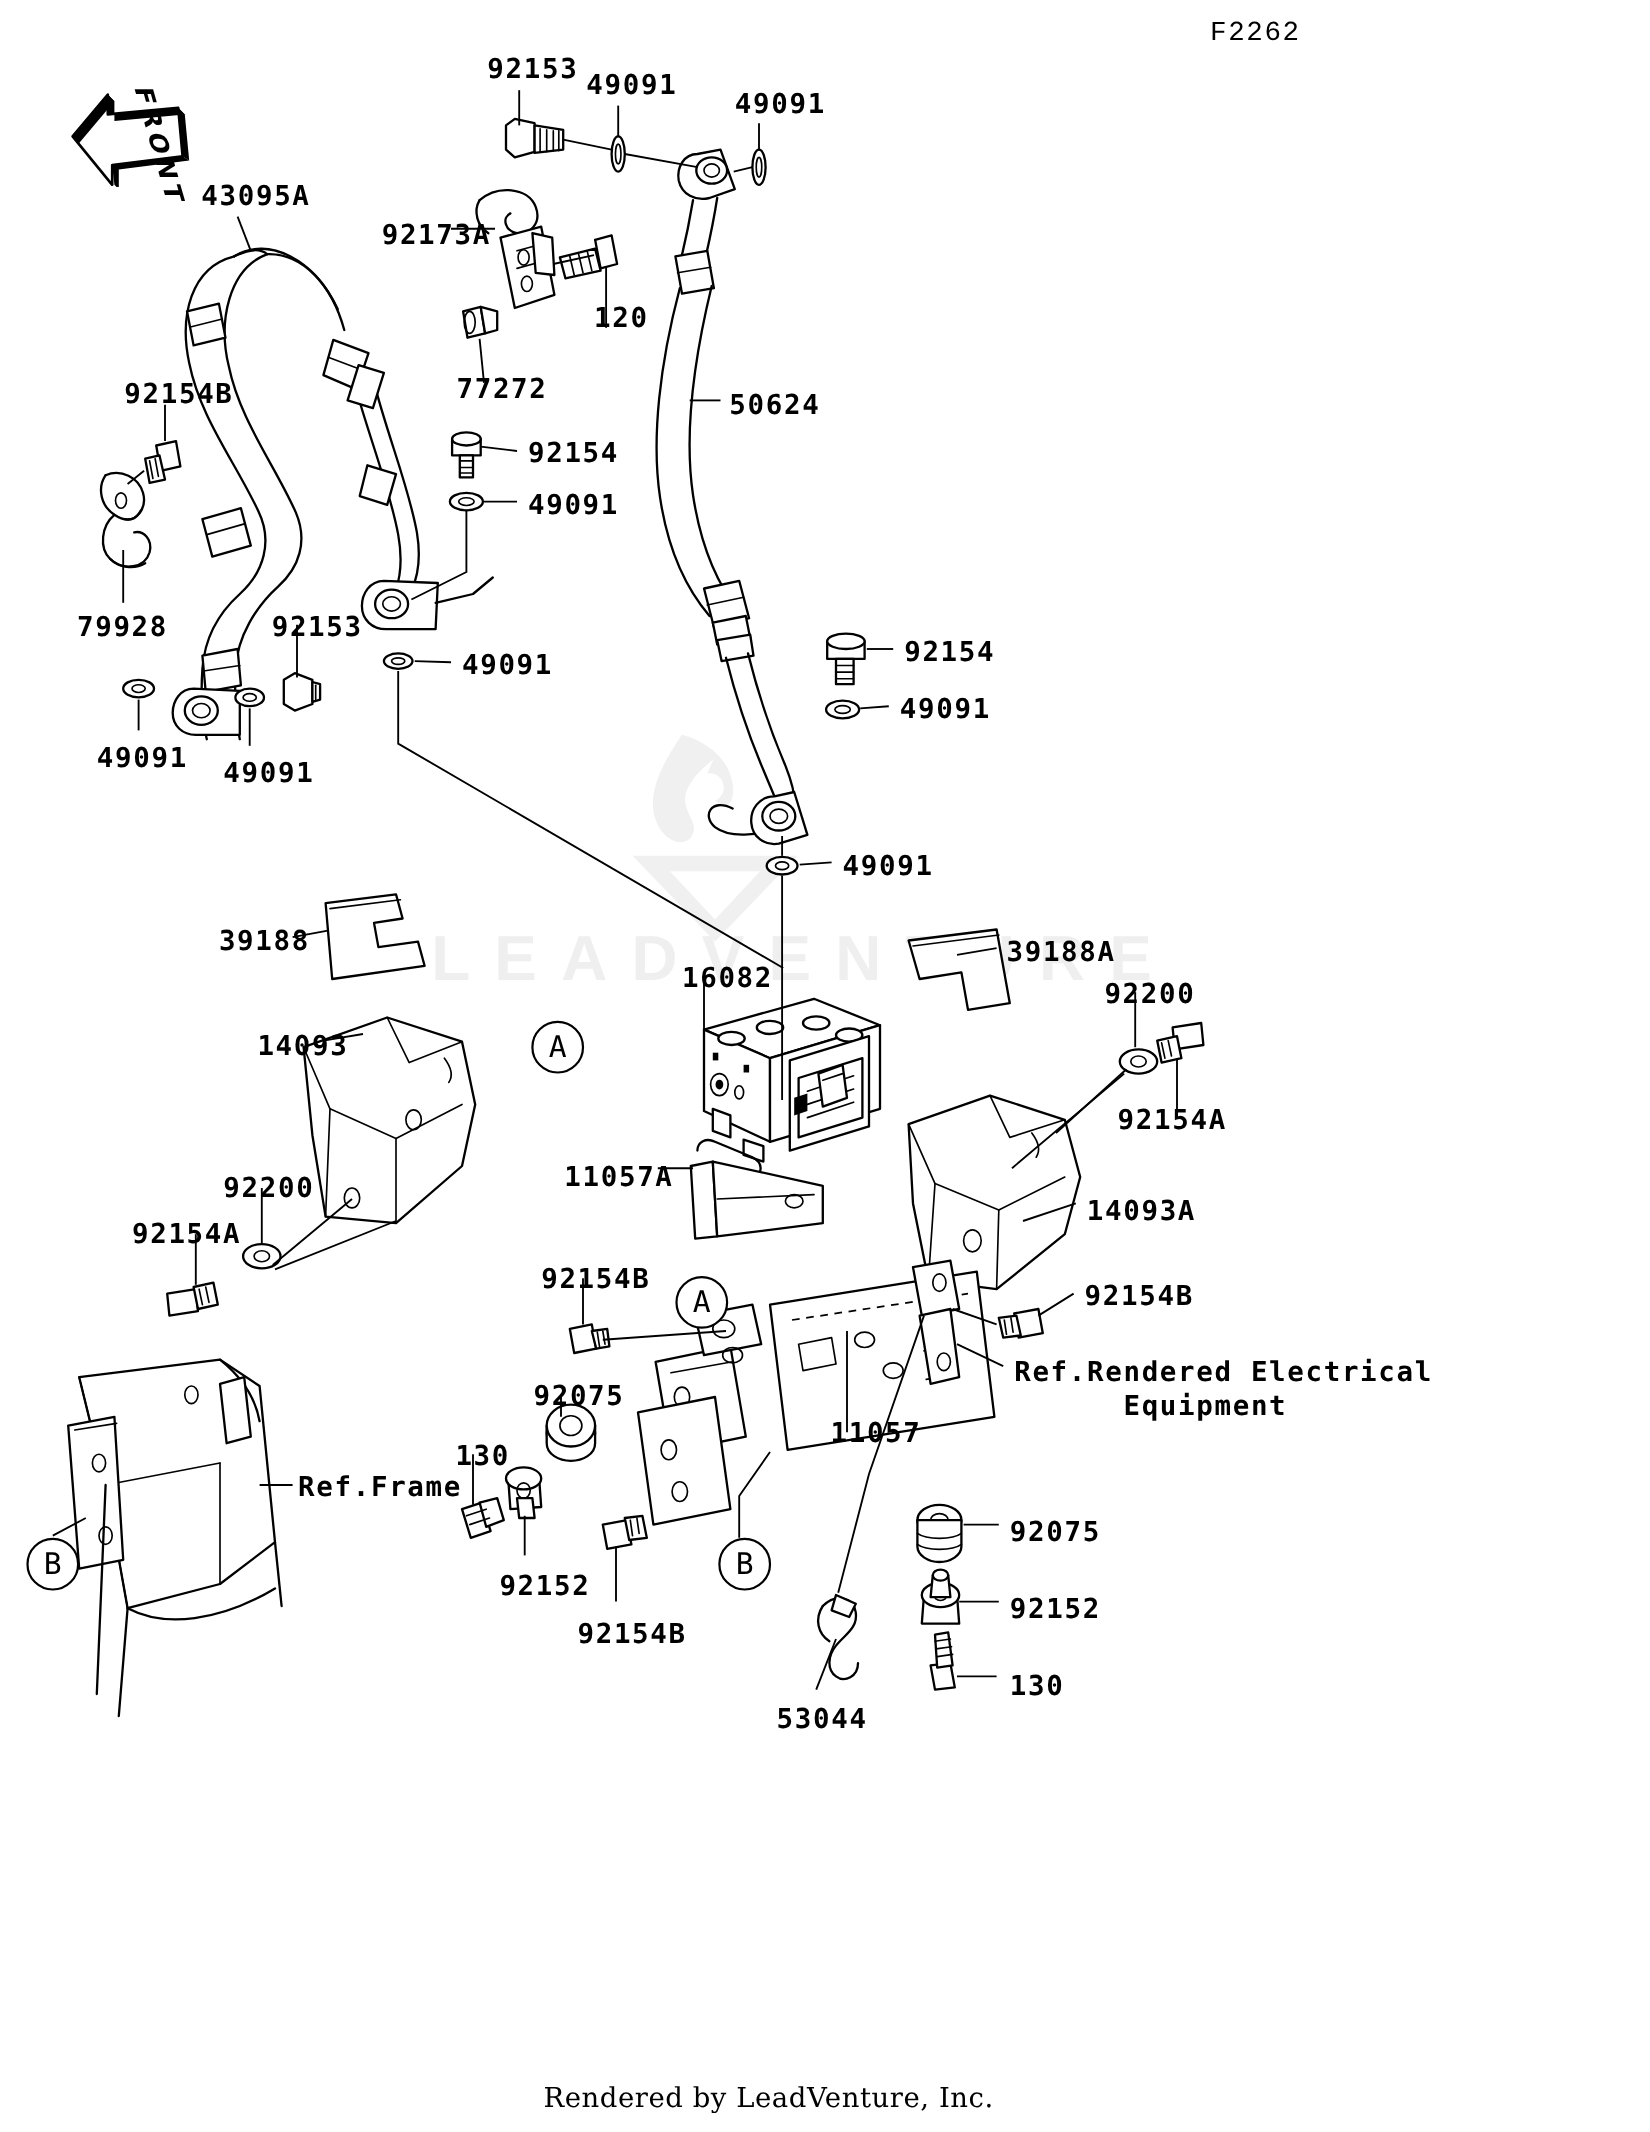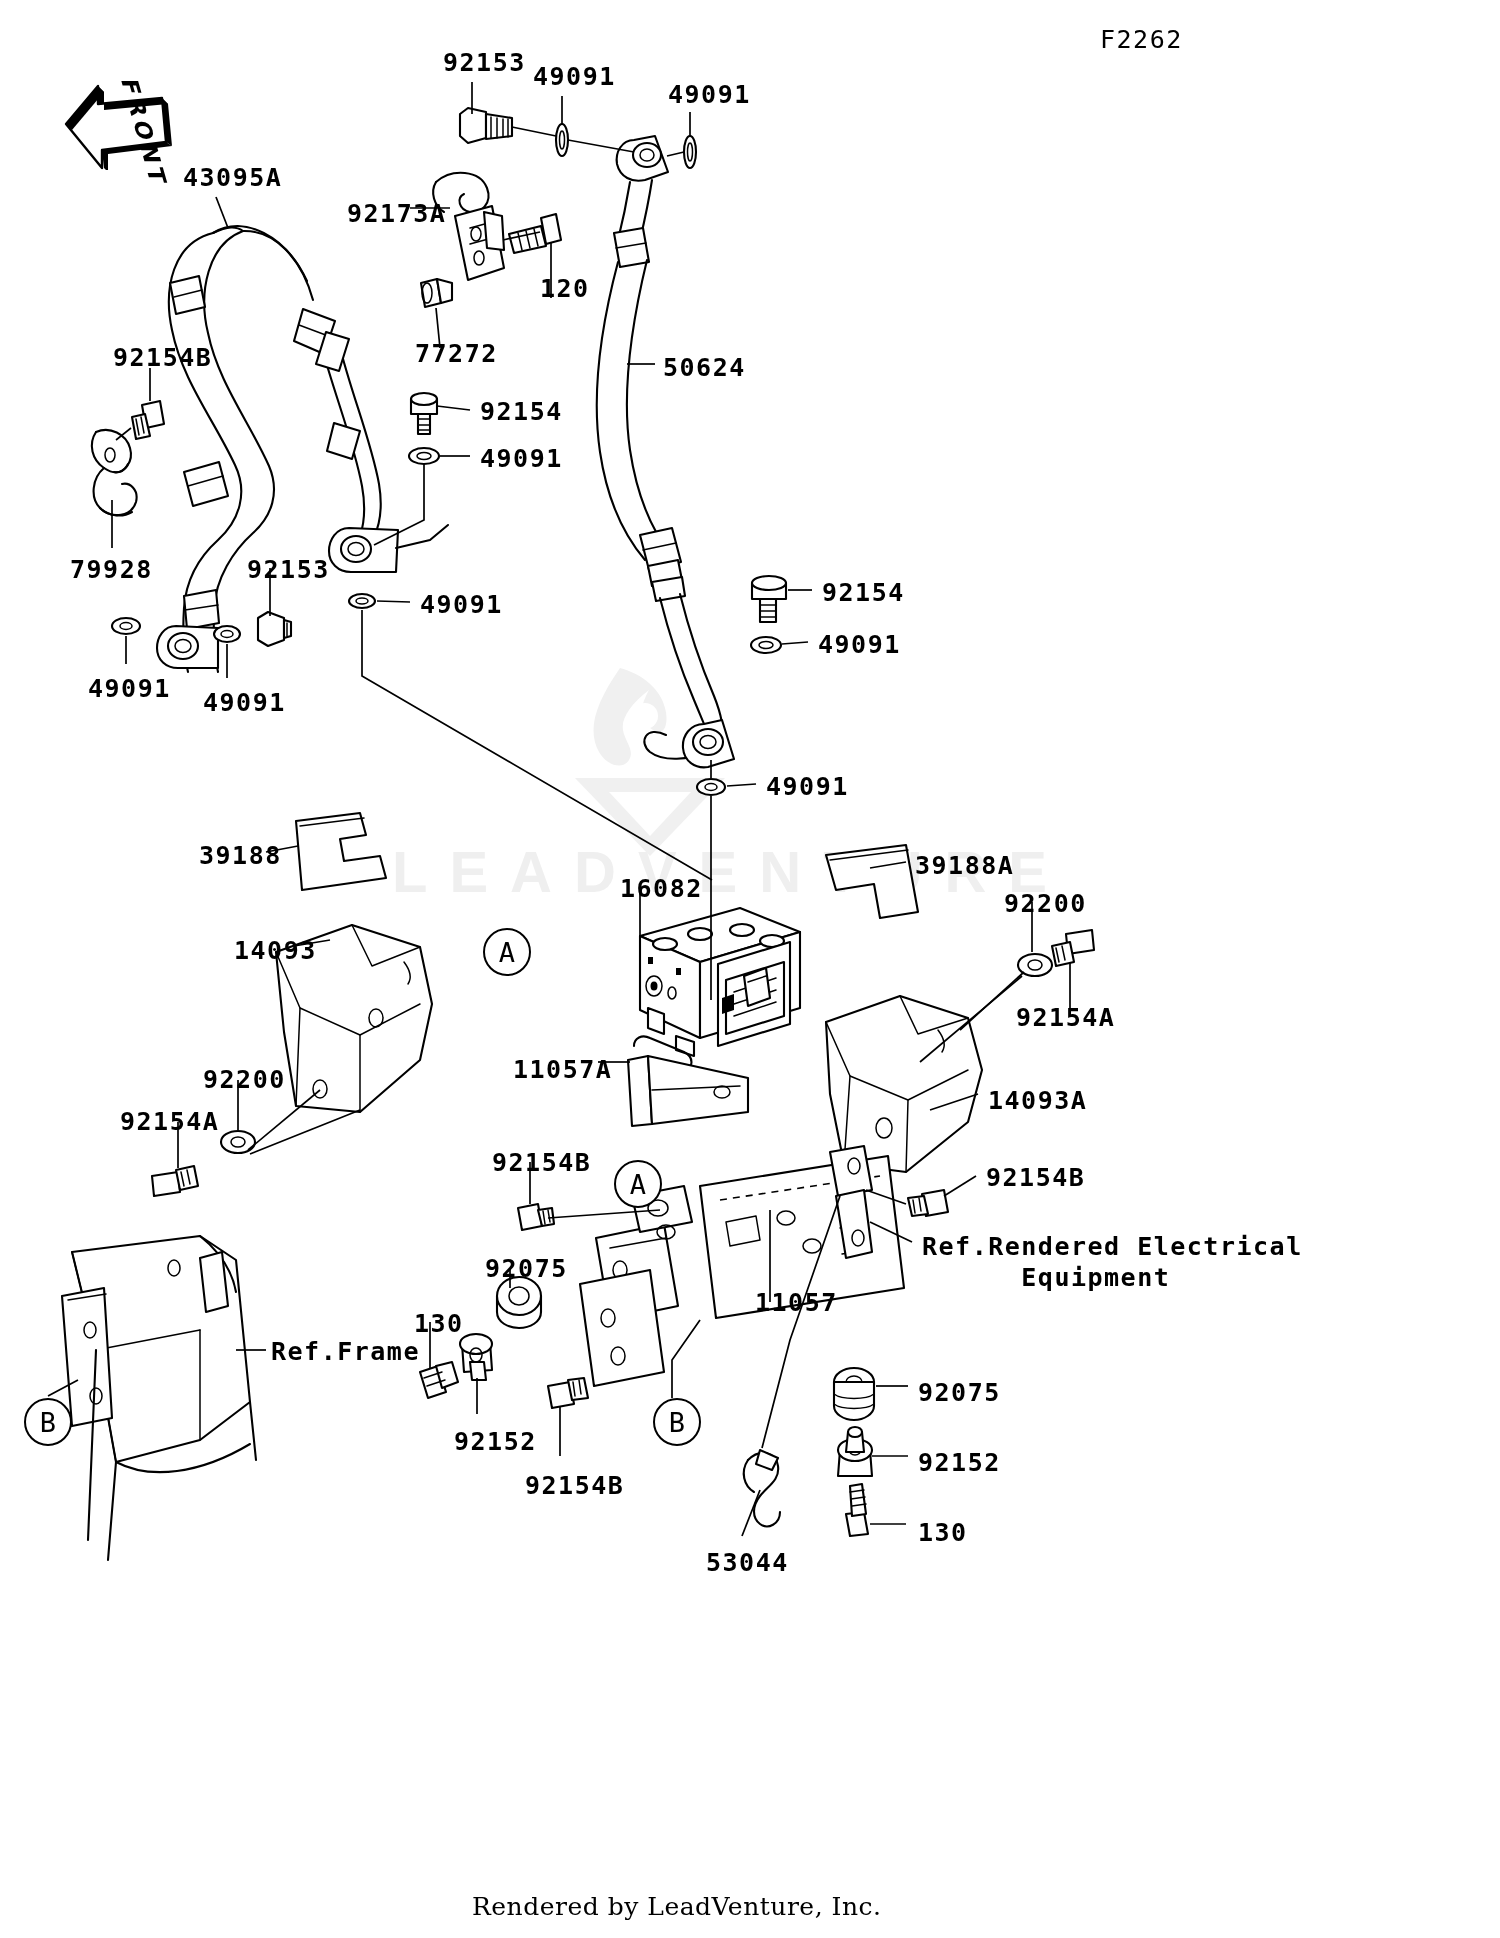--- a/index.html
+++ b/index.html
@@ -518,21 +518,21 @@
     <svg viewBox="0 0 115 90" width="115" height="90">
       <path d="M8 44 L40 6 L40 24 L104 18 L108 62 L44 70 L44 88 Z" fill="#ffffff" stroke="#000" stroke-width="2.4" stroke-linejoin="round"></path>
       <path d="M40 6 L46 12 L46 30 L110 24 L104 18 L40 24 Z" fill="#000"></path>
       <path d="M110 24 L114 66 L108 62 L104 18 Z" fill="#000"></path>
       <path d="M8 44 L14 50 L46 12 L40 6 Z" fill="#000"></path>
       <path d="M46 88 L44 70 L108 62 L114 66 L50 74 L50 92 Z" fill="#000"></path>
     </svg>
     <div class="ftxt">FRONT</div>
   </div>
 
-  <div class="fig" style="left:1100px;top:25px;">F2262</div>
+  <div class="fig" style="left:1100px;top:15px;font-family:Liberation Mono, monospace;">F2262</div>
 
   <div class="lbl" style="left:443px;top:48px;">92153</div>
   <div class="lbl" style="left:533px;top:62px;">49091</div>
   <div class="lbl" style="left:668px;top:80px;">49091</div>
   <div class="lbl" style="left:152px;top:163px;margin-left:31px;">43095A</div>
   <div class="lbl" style="left:347px;top:199px;">92173A</div>
   <div class="lbl" style="left:540px;top:274px;">120</div>
   <div class="lbl" style="left:415px;top:339px;">77272</div>
   <div class="lbl" style="left:663px;top:353px;">50624</div>
   <div class="lbl" style="left:113px;top:343px;">92154B</div>
@@ -570,15 +570,15 @@
 
   <div class="lbl" style="left:922px;top:1232px;">Ref.Rendered Electrical
       Equipment</div>
   <div class="lbl" style="left:271px;top:1337px;">Ref.Frame</div>
 
   <div class="circ" style="left:483px;top:928px;">A</div>
   <div class="circ" style="left:614px;top:1160px;">A</div>
   <div class="circ" style="left:24px;top:1398px;">B</div>
   <div class="circ" style="left:653px;top:1398px;">B</div>
 
-  <div class="footer" style="left:472px;top:1892px;">Rendered by LeadVenture, Inc.</div>
+  <div class="footer" style="left:494px;top:1892px;">Rendered by LeadVenture, Inc.</div>
 
 </div>
 
 </body></html>

